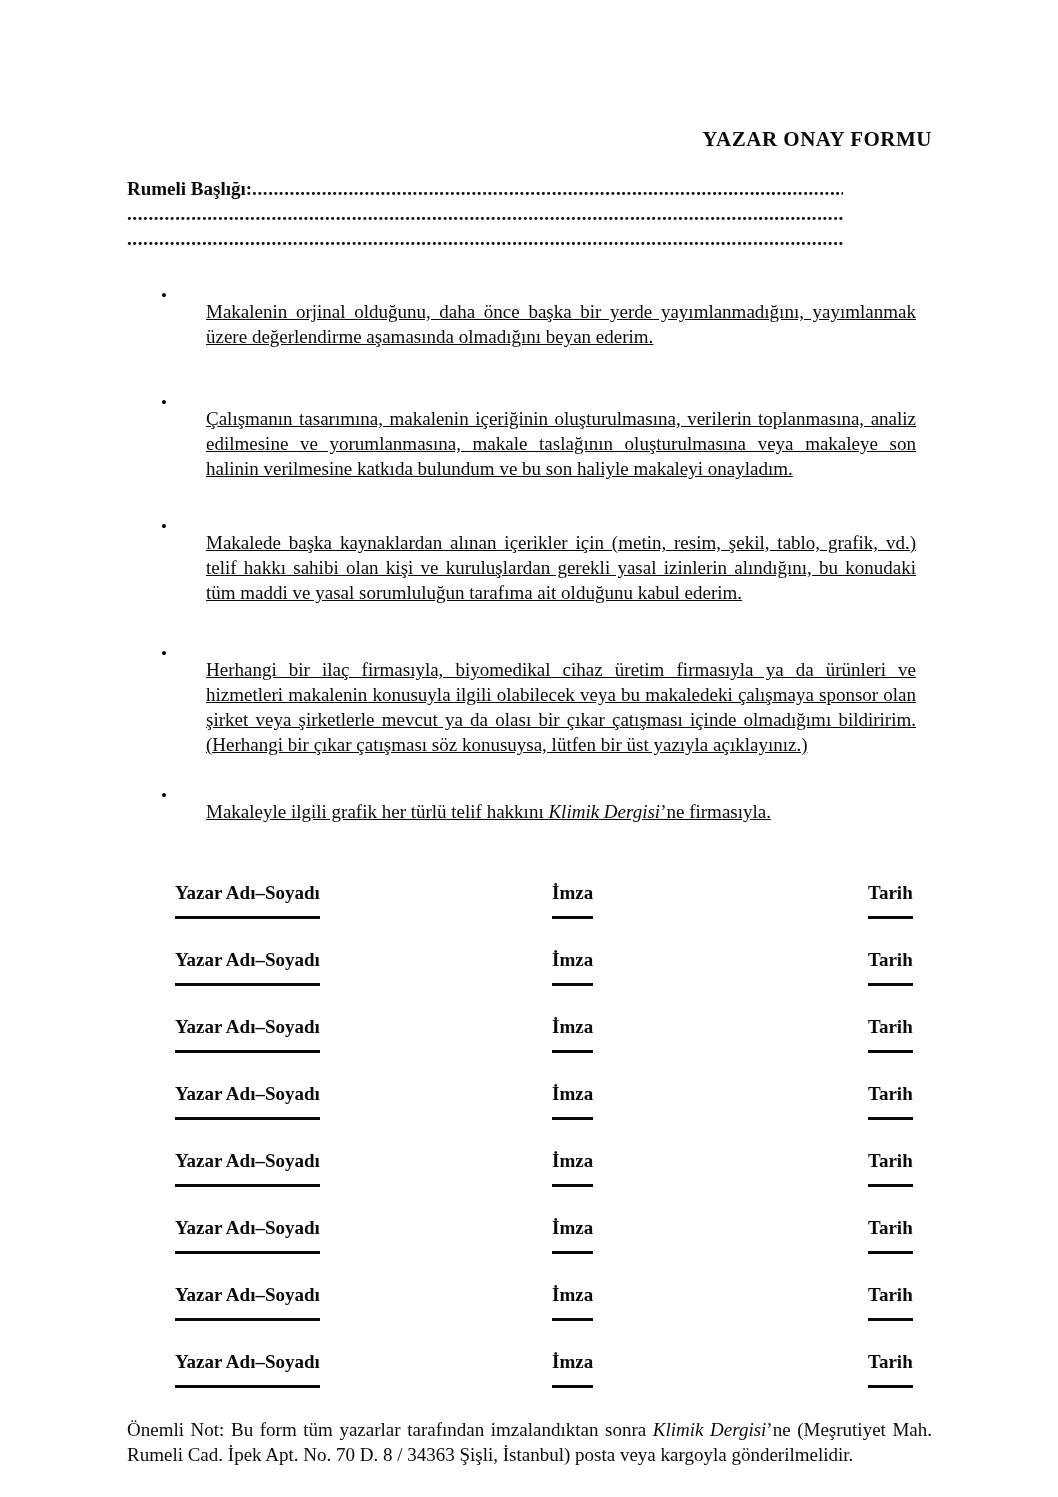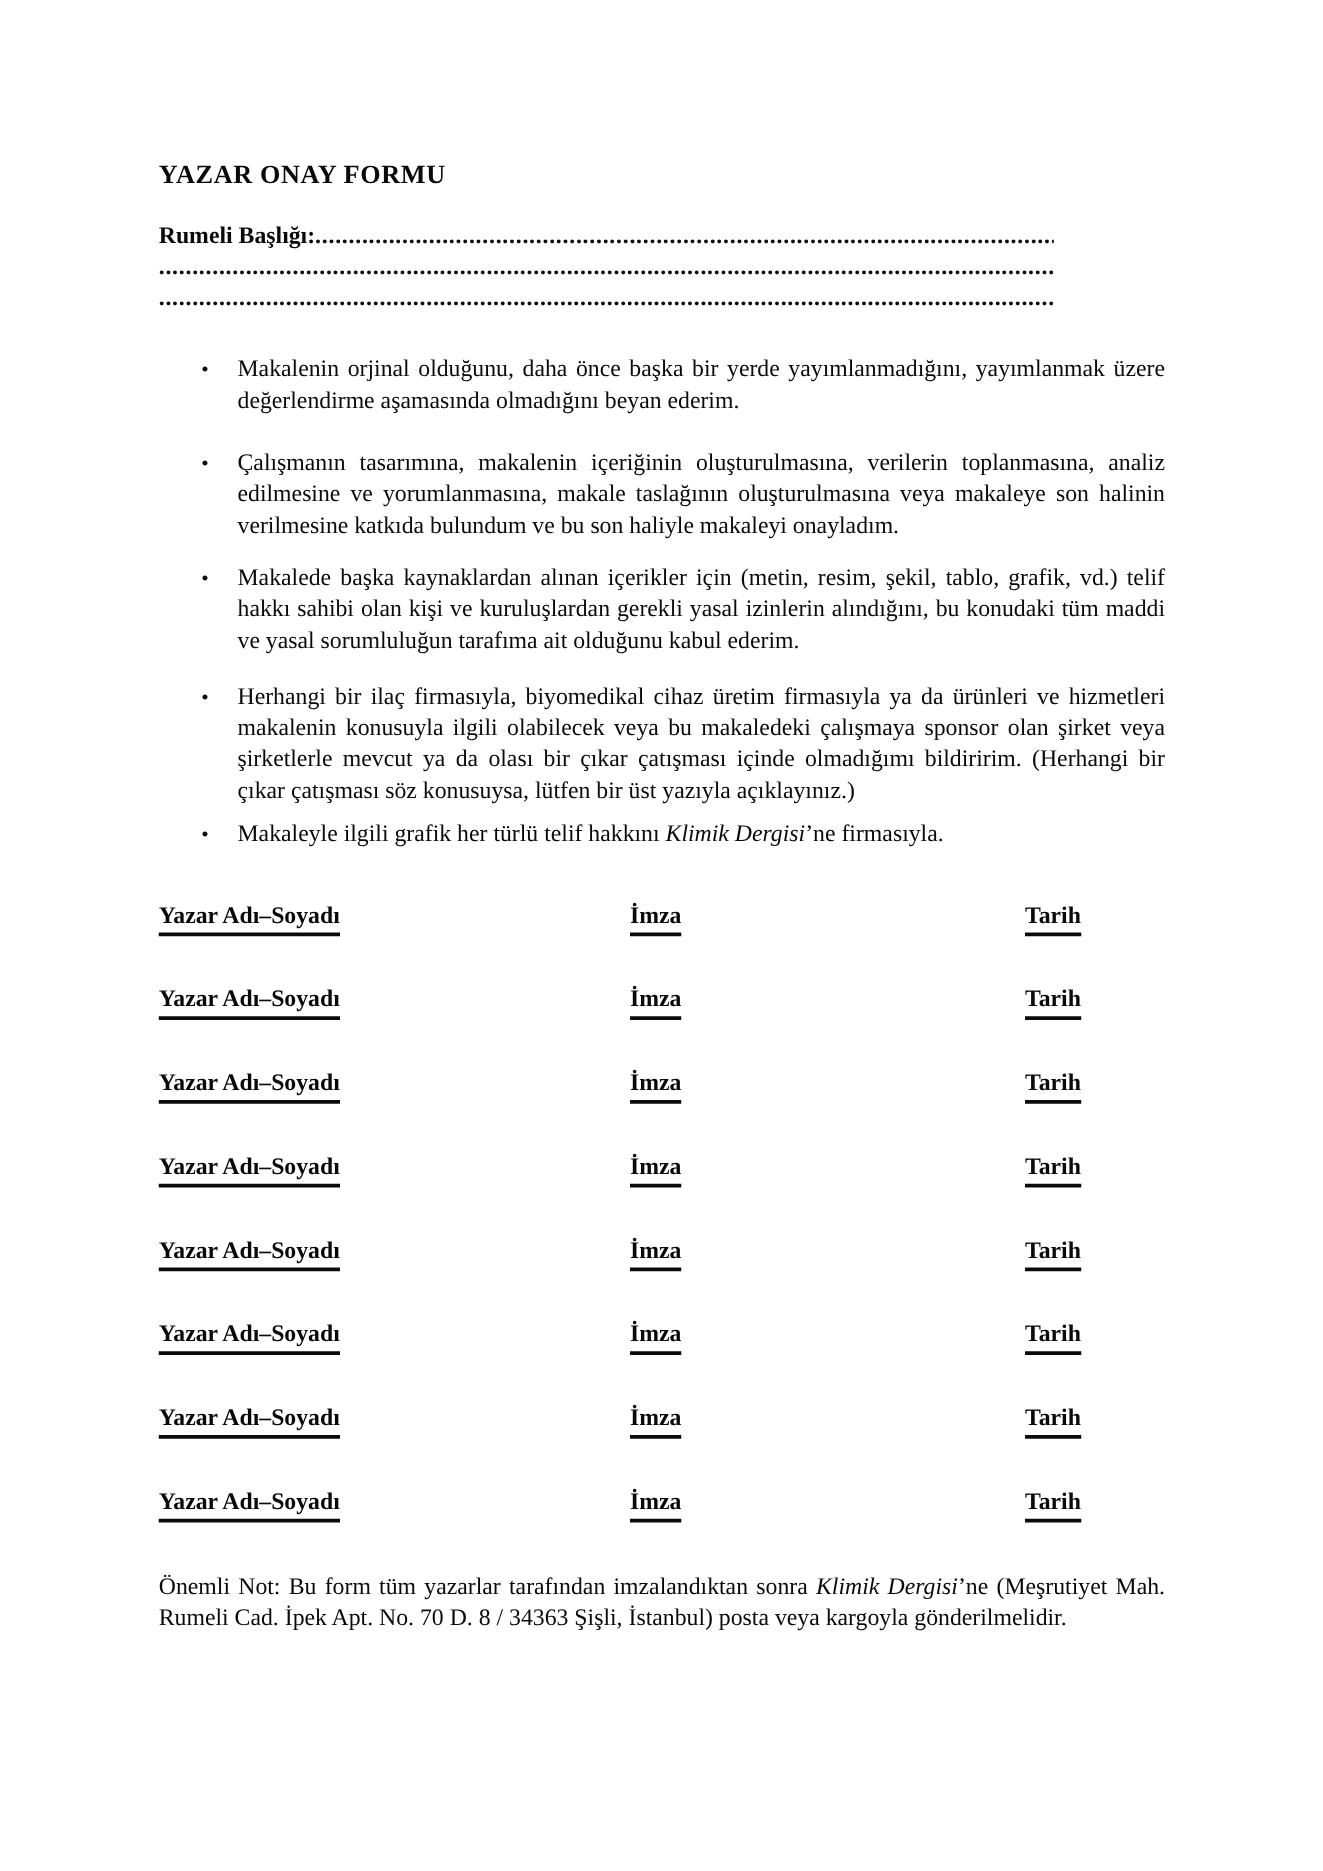--- a/index.html
+++ b/index.html
@@ -18,21 +18,21 @@
     width: 1058px;
     height: 1497px;
     padding: 128px 126px 0 127px;
     overflow: hidden;
   }
   .title {
     margin: 0;
     font-size: 21px;
     line-height: 22px;
     font-weight: bold;
-    text-align: left;
+    text-align: right;
     letter-spacing: 0.5px;
   }
   .article-title {
     margin-top: 26px;
   }
   .dotline {
     width: 716px;
     height: 25px;
     line-height: 25px;
     white-space: nowrap;
@@ -43,43 +43,45 @@
   .bullets { margin-top: 32px; }
   .bullet {
     display: grid;
     grid-template-columns: 63px 1fr;
   }
   .bullet .marker {
     padding-left: 34px;
     font-size: 17px;
   }
   .bullet .btext {
-    margin: 0;
+    margin: 16px;
     text-align: justify;
+    text-decoration: underline;
   }
   .bullet-1 { margin-bottom: 25px; }
   .bullet-2 { margin-bottom: 17px; }
   .bullet-3 { margin-bottom: 20px; }
   .bullet-4 { margin-bottom: 10px; }
   .statement {
     margin: 45px 0 0 0;
     text-align: justify;
   }
   .sig-table { margin-top: 40px; }
   .sig-row {
     display: grid;
     grid-template-columns: 377px 316px 1fr;
     height: 26px;
     margin-bottom: 41px;
   }
   .sig-cell { font-weight: bold; }
   .underlined {
     display: inline-block;
     border-bottom: 3px solid #0a0a0a;
-    padding-bottom: 1px;
+    padding-bottom: 11px;
+    margin-left: 48px;
   }
   .footer-note {
     margin: 42px 0 0 0;
     text-align: justify;
   }
   .footer-note .label { font-weight: normal; }
   i { font-style: italic; }
 </style>
 </head>
 <body>

